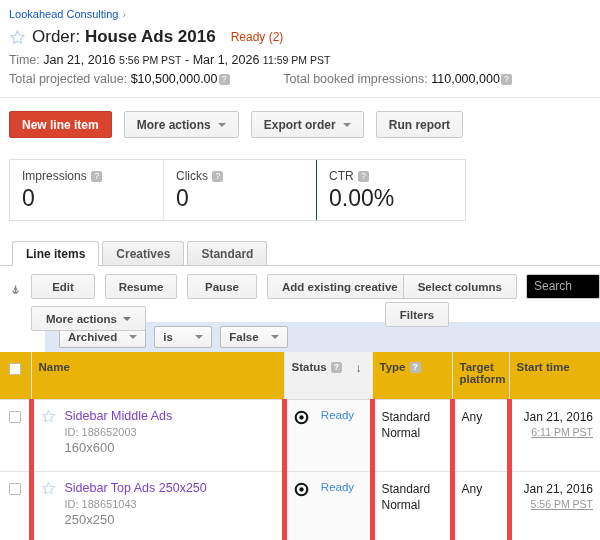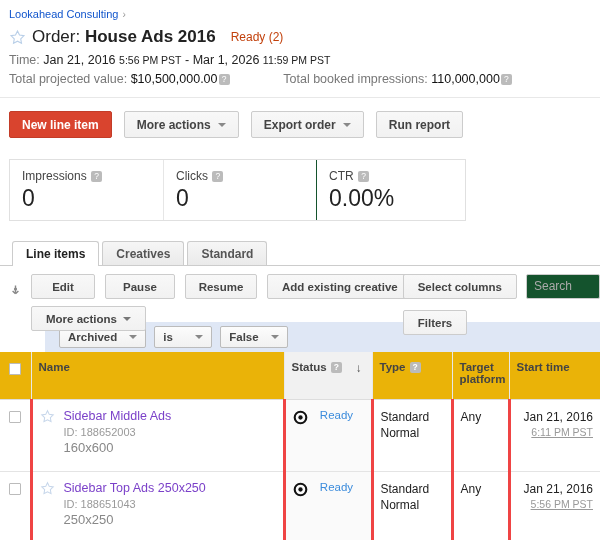--- a/index.html
+++ b/index.html
@@ -153,25 +153,25 @@
     font-size: 11.5px; color: #444; font-weight: bold;
     white-space: nowrap; cursor: default;
   }
   .tbtn .caret { border-top-color:#777; margin-left:6px;}
   .row1 { position:absolute; left:31px; top:8px; display:flex; gap:10px; }
   .row2 { position:absolute; left:31px; top:40px; display:flex; }
   .right-grp { position:absolute; right:0px; top:8px; display:flex; gap:9px; }
   .searchbox {
     height: 25px; width: 74px;
     border: 1px solid #ccc; border-radius: 2px;
-    background: #14532d; font-size: 12px; color: #aaa;
+    background: #000000; font-size: 12px; color: #aaa;
     padding: 0 7px; line-height: 23px;
     overflow: hidden; white-space: nowrap;
   }
-  .filters-btn { position:absolute; left: 385px; top: 44px; margin-left: 18px; }
+  .filters-btn { position:absolute; left: 385px; top: 36px; }
 
   
   .filterrow {
     margin-left: 45px;
     background: #dfe7f5;
     height: 30px;
     display: flex; align-items: center;
     padding-left: 14px; gap: 8px;
     width: 555px;
   }
@@ -195,21 +195,21 @@
     border-left: 1px solid #e8e8e8;
     background: #eab308;
     height: 47px;
   }
   table.grid th.sorted { background: #f1f1f1; margin-left: 28px; }
   table.grid th.cb { border-left: none; width: 31px; padding-left:9px;}
   table.grid td {
     vertical-align: top;
     padding: 9px 7px 0 7px;
     border-bottom: 1px solid #e4e4e4;
-    border-left: 3px solid #ef4444;
+    border-left: 5px solid #ef4444;
     color: #222;
   }
   table.grid td.cb { border-left:none; padding-left:9px; }
   table.grid td.sorted { background: #fafafa; }
   .chk {
     width: 12px; height: 12px; border: 1px solid #bbb;
     background: #fff; border-radius: 1px; display:block; margin-top:2px;
   }
   .rowstar { width: 15px; height: 15px; display:block; margin-top:0px;}
   .namelink { color: #7b41c9; font-size: 12.5px; text-decoration: none; }
@@ -298,22 +298,22 @@
     <div class="toolbar">
       <div class="pin-icon">
         <svg width="11" height="14" viewBox="0 0 11 14">
           <path d="M5.5 1.5 v7 M5.5 9.8 L2.6 6.9 M5.5 9.8 L8.4 6.9" fill="none" stroke="#888" stroke-width="1.4"></path>
           <circle cx="5.5" cy="5" r="1.6" fill="#888"></circle>
         </svg>
       </div>
 
       <div class="row1">
         <div class="tbtn" style="width:64px">Edit</div>
+        <div class="tbtn" style="width:72px">Resume</div>
         <div class="tbtn" style="width:70px">Pause</div>
-        <div class="tbtn" style="width:72px">Resume</div>
         <div class="tbtn">
             <span>Add existing creative</span>
             <i class="caret"></i>
           </div>
       </div>
 
       <div class="row2">
         <div class="tbtn">
             <span>More actions</span>
             <i class="caret"></i>

